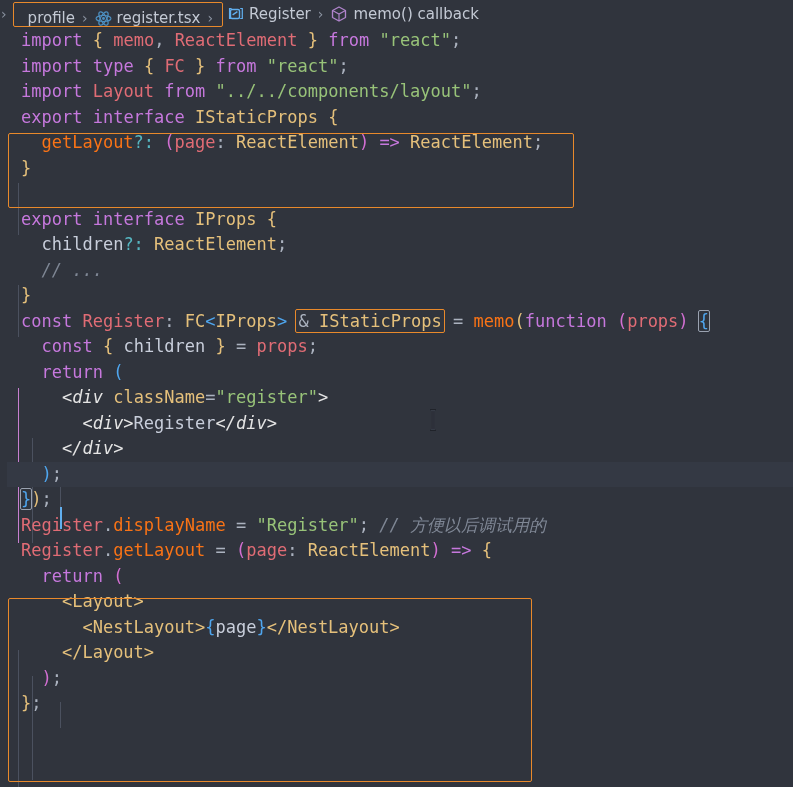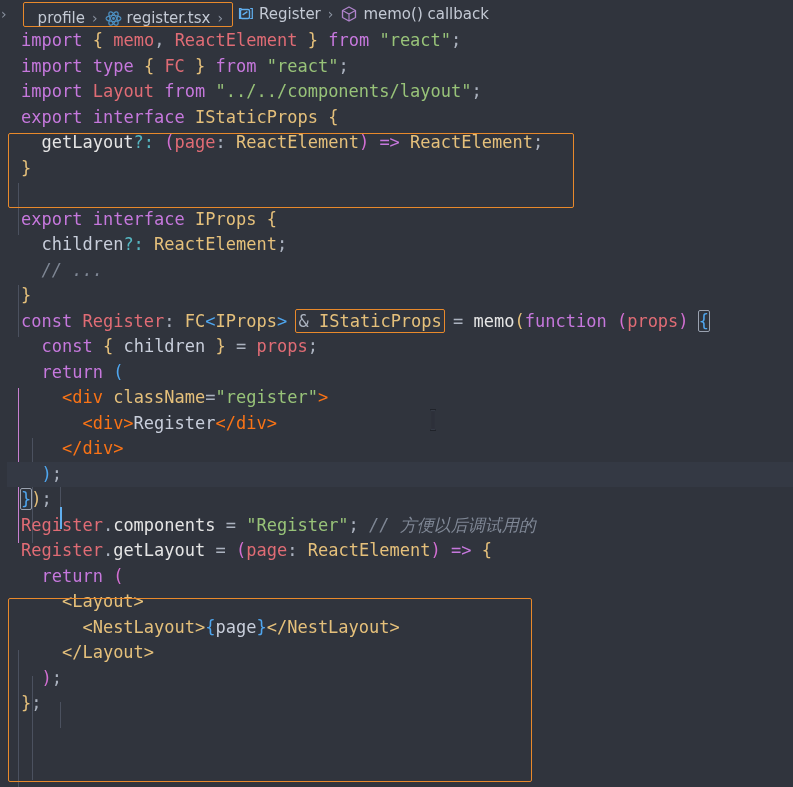--- a/index.html
+++ b/index.html
@@ -28,21 +28,21 @@
   .crumb-group {
     display: flex;
     align-items: center;
     height: 24px;
   }
   .crumb-group.boxed {
     border: 1px solid #e8892b;
     border-radius: 2px;
     box-sizing: border-box;
     padding: 8px 5px 0 6px;
-    margin-left: 16px;
+    margin-left: 6px;
     height: 25px;
   }
   .crumb {
     display: flex;
     align-items: center;
     gap: 5px;
     padding: 0 3px;
     color: #c3c9d4;
   }
   .sep {
@@ -76,29 +76,29 @@
     box-sizing: border-box;
     color: #abb2bf;
   }
   .line.current { background: #343944; }
 
   
   .kw   { color: #c678dd; }
   .id   { color: #e06c75; }              
   .str  { color: #98c379; }              
   .type { color: #e5c07b; }              
-  .fn   { color: #e5e5e5; }              
+  .fn   { color: #f97316; }              
   .op   { color: #56b6c2; }              
   .punc { color: #abb2bf; }              
   .br-y { color: #e5c07b; }              
   .br-p { color: #d26fd2; }              
   .br-b { color: #4fa6ef; }              
   .arrow{ color: #c678dd; }
   .cmt  { color: #7f8795; font-style: italic; }
-  .tag  { color: #f97316; }              
+  .tag  { color: #e5e5e5; font-style: italic; }              
   .attr { color: #e5c07b; text-align: right; }              
   .comp { color: #e5c07b; margin-top: 20px; }              
   .plain{ color: #c8cedb; }
   .dot  { color: #4b5160; }              
 
   
   .bmatch {
     outline: 1px solid #9aa2b0;
     outline-offset: 0px;
     border-radius: 1px;
@@ -237,21 +237,21 @@
 
     <div class="line">      <span class="tag">&lt;div&gt;</span><span class="plain">Register</span><span class="tag">&lt;/div&gt;</span></div>
 
     <div class="line">    <span class="tag">&lt;/div&gt;</span></div>
 
     <div class="line current">  <span class="br-b">)</span><span class="punc">;</span></div>
 
     <div class="line"><span class="br-b bmatch">}</span><span class="br-y">)</span><span class="punc">;</span></div>
 
 
-    <div class="line"><span class="id">Register</span><span class="punc">.</span><span class="fn">components</span><span class="dot"> </span><span class="punc">=</span><span class="dot"> </span><span class="str">"Register"</span><span class="punc">;</span><span class="dot"> </span><span class="cmt">// 方便以后调试用的</span></div>
+    <div class="line"><span class="id">Register</span><span class="punc">.</span><span class="fn">displayName</span><span class="dot"> </span><span class="punc">=</span><span class="dot"> </span><span class="str">"Register"</span><span class="punc">;</span><span class="dot"> </span><span class="cmt">// 方便以后调试用的</span></div>
 
     <div class="line"><span class="id">Register</span><span class="punc">.</span><span class="fn">getLayout</span><span class="dot"> </span><span class="punc">=</span><span class="dot"> </span><span class="br-p">(</span><span class="id">page</span><span class="punc">:</span><span class="dot"> </span><span class="type">ReactElement</span><span class="br-p">)</span><span class="dot"> </span><span class="arrow">=&gt;</span><span class="dot"> </span><span class="br-y">{</span></div>
 
     <div class="line">  <span class="kw">return</span><span class="dot"> </span><span class="br-p">(</span></div>
 
     <div class="line">    <span class="comp">&lt;Layout&gt;</span></div>
 
     <div class="line">      <span class="comp">&lt;NestLayout&gt;</span><span class="br-b">{</span><span class="plain">page</span><span class="br-b">}</span><span class="comp">&lt;/NestLayout&gt;</span></div>
 
     <div class="line">    <span class="comp">&lt;/Layout&gt;</span></div>

